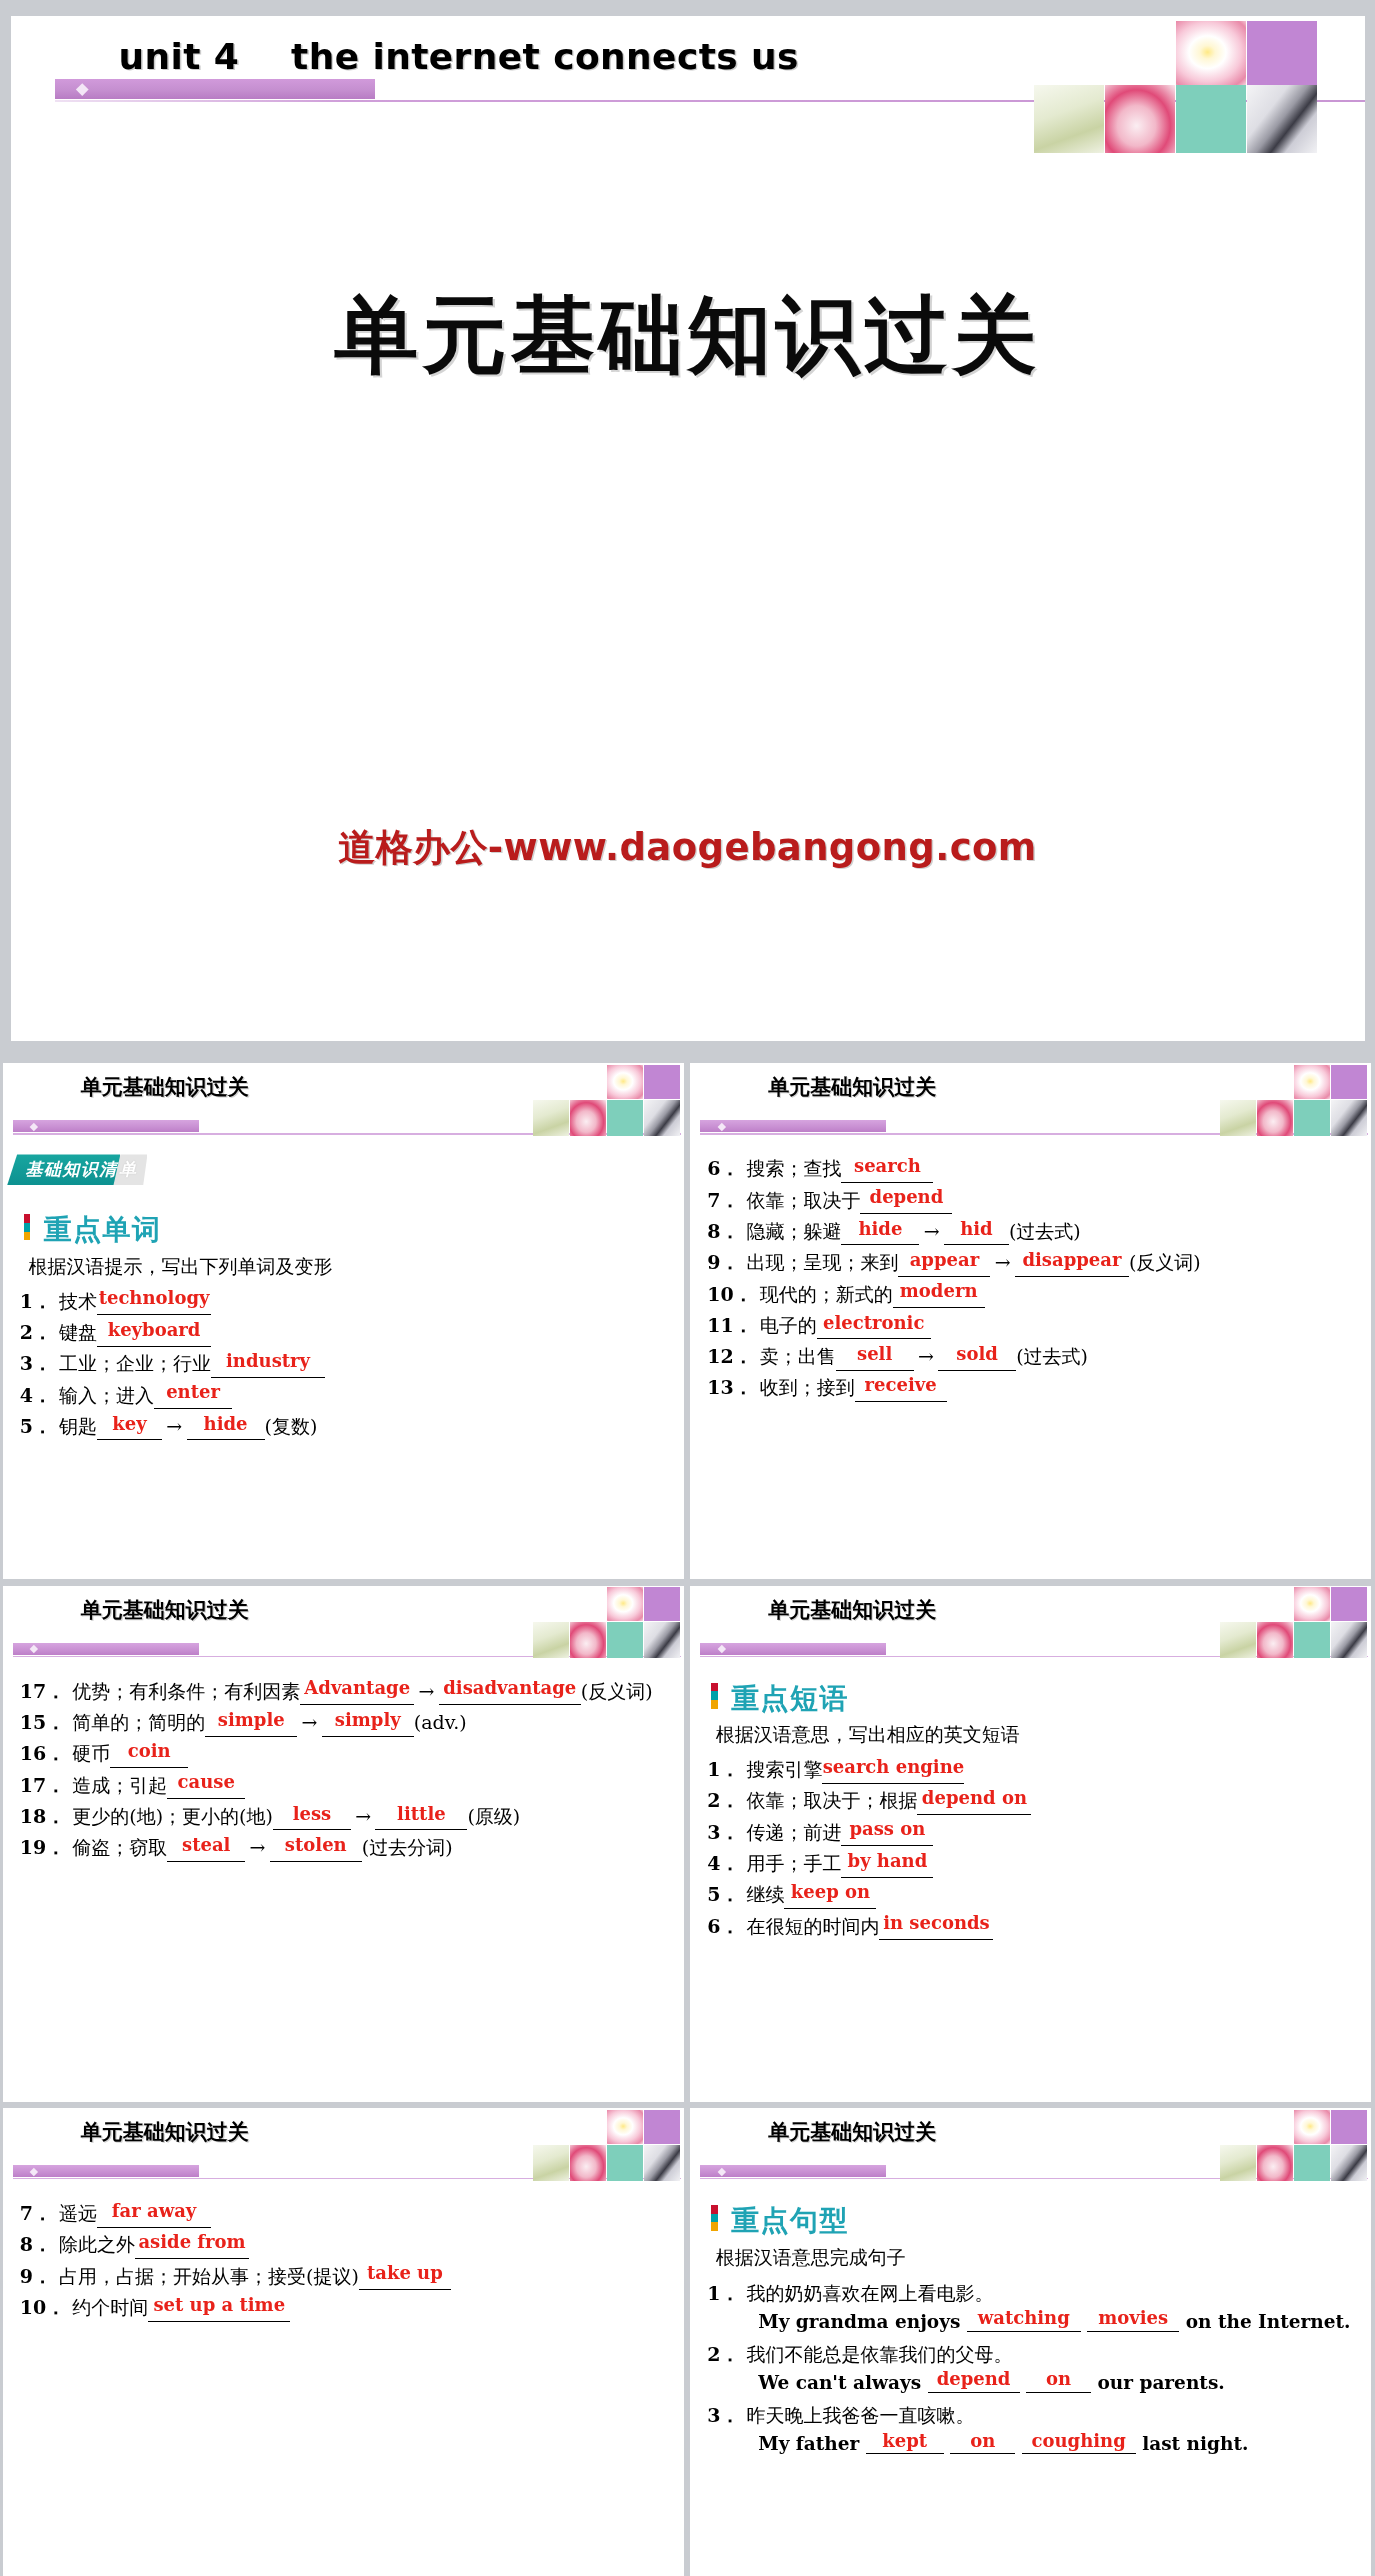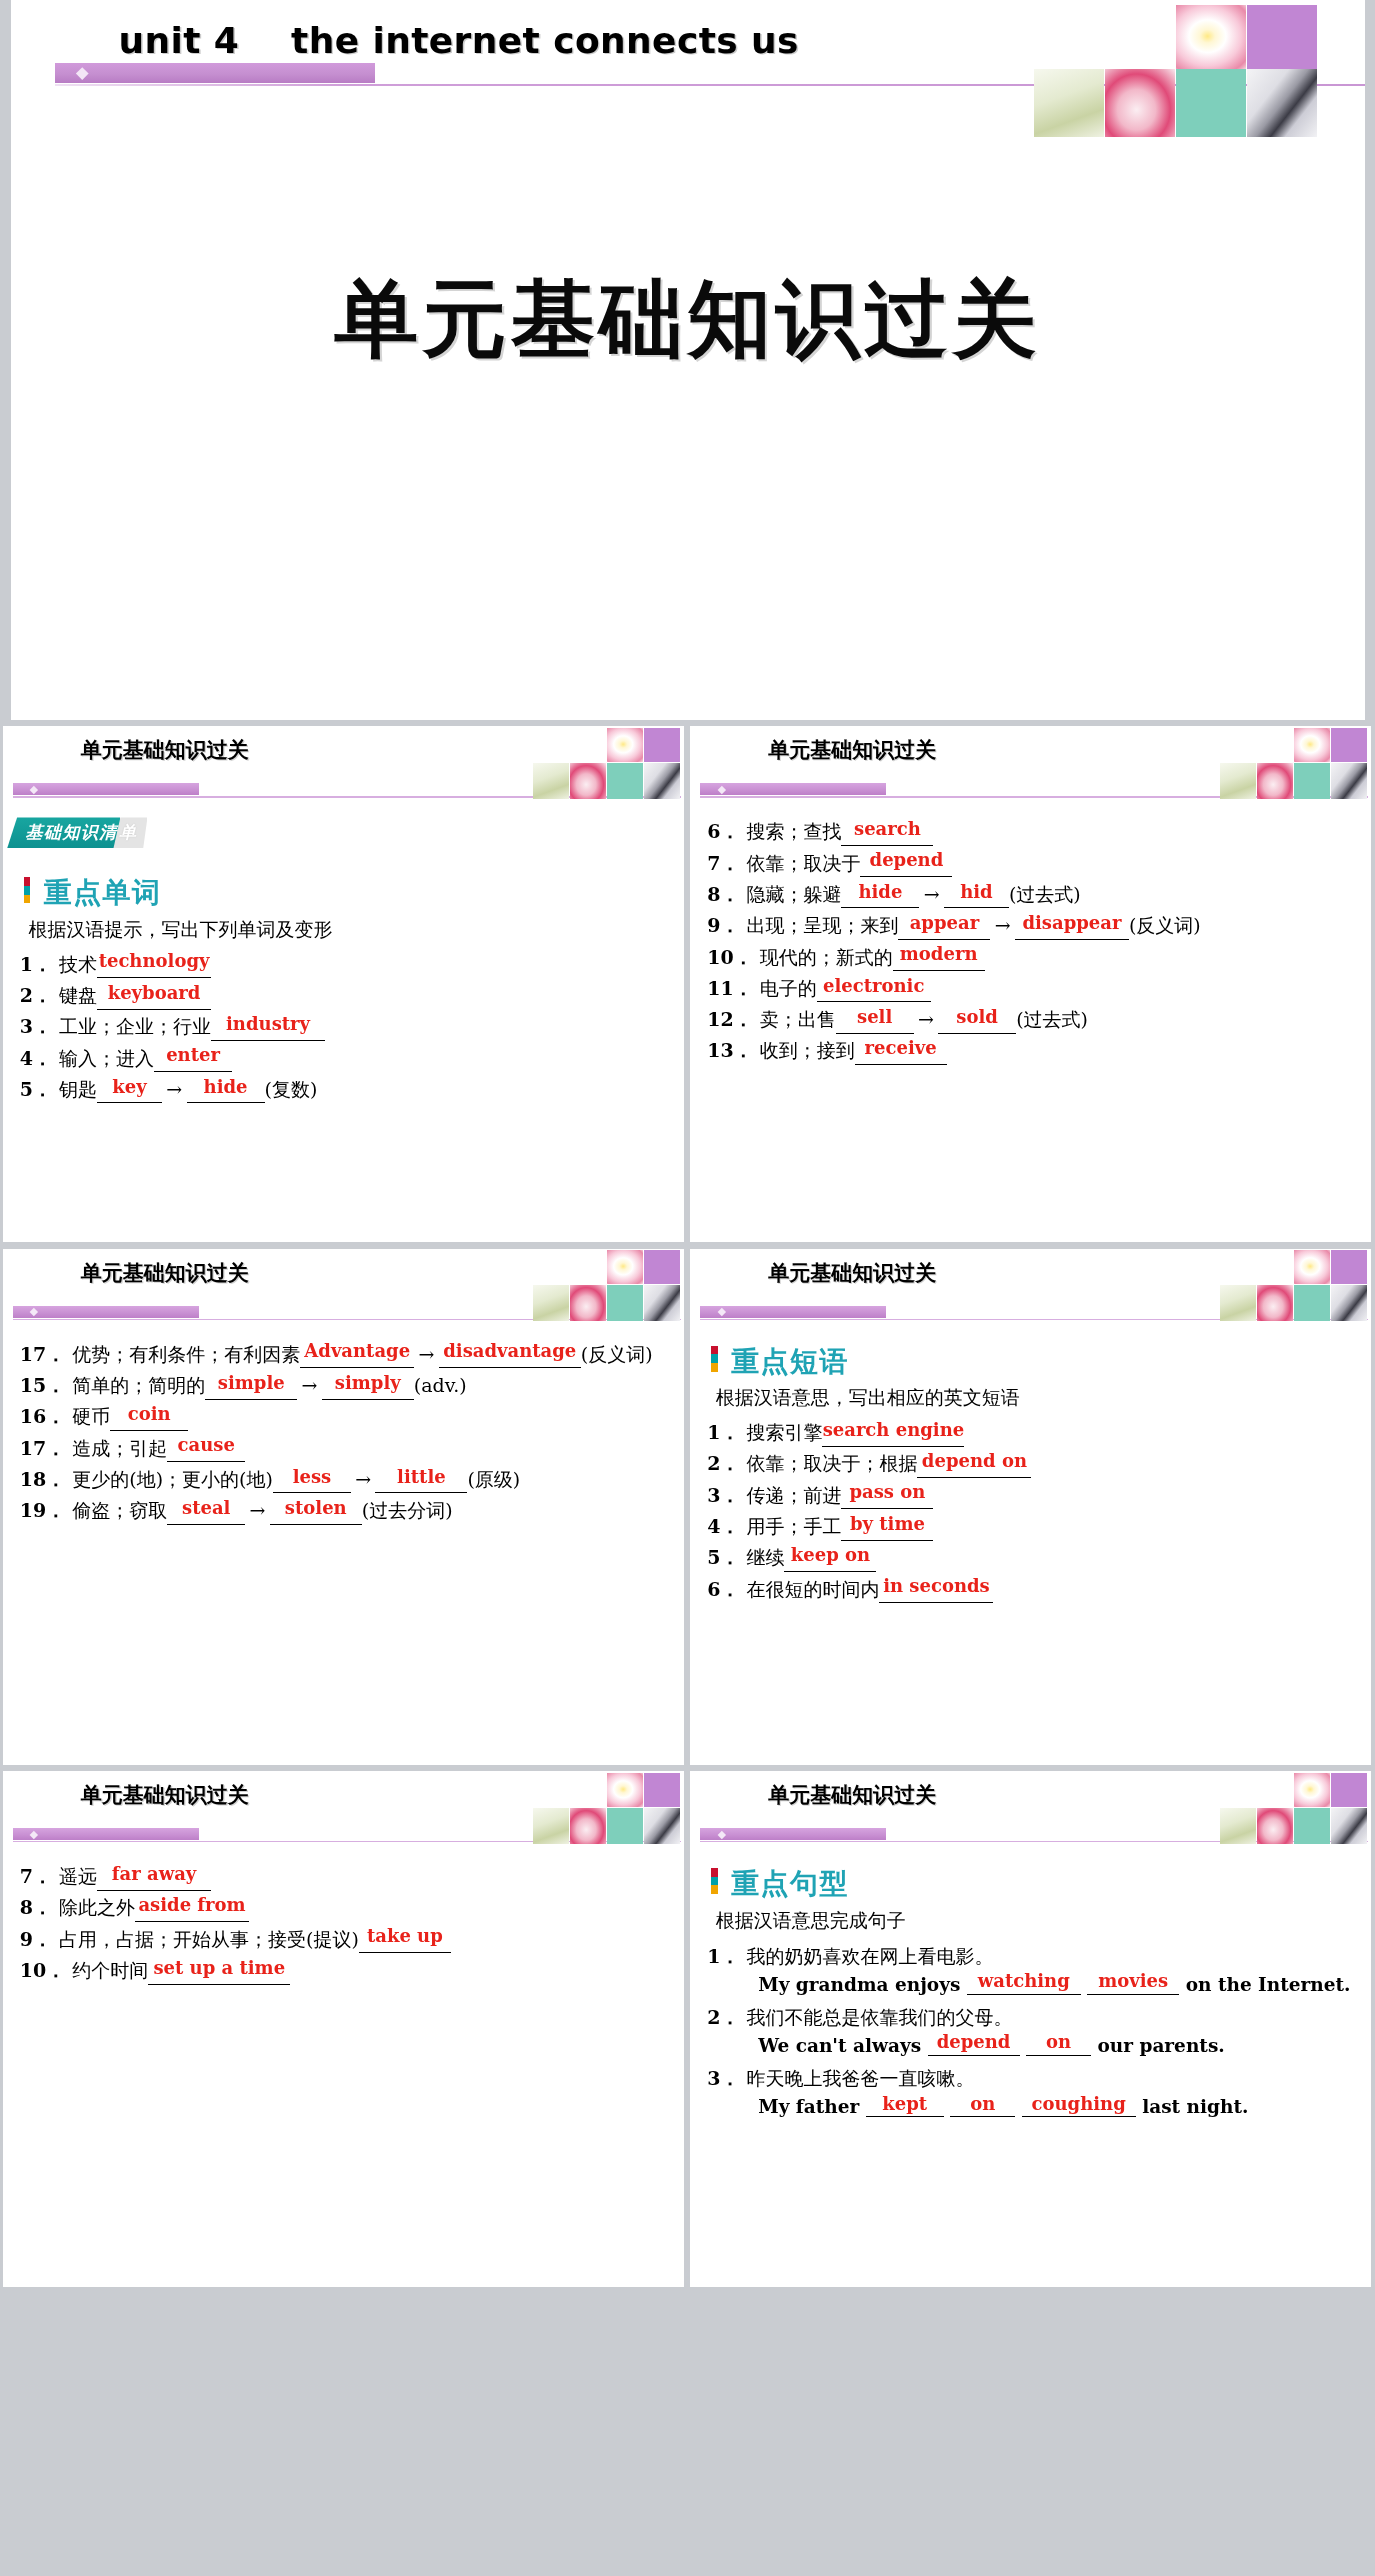--- a/index.html
+++ b/index.html
@@ -13,22 +13,22 @@
   
   .slide {
     background: #ffffff;
     position: relative;
     overflow: hidden;
   }
 
   
   #hero {
     width: 1364px;
-    height: 720px;
-    margin: 0 auto;
+    height: 1025px;
+    margin: 16px auto;
     border-left: 5.7px solid #c9ccd1;
     border-right: 5.7px solid #c9ccd1;
   }
   #hero .hero-inner { position: relative; width: 100%; height: 100%; }
 
   .hero-title {
     position: absolute;
     left: 108px;
     top: 20px;
     font-family: "DejaVu Sans", sans-serif;
@@ -543,21 +543,21 @@
           <span class="num">3．</span>
           <span class="cn">传递；前进</span>
           <span class="blank b-md">
             <span>pass on</span>
           </span>
         </li>
         <li class="item">
           <span class="num">4．</span>
           <span class="cn">用手；手工</span>
           <span class="blank b-md">
-            <span>by time</span>
+            <span>by hand</span>
           </span>
         </li>
         <li class="item">
           <span class="num">5．</span>
           <span class="cn">继续</span>
           <span class="blank b-md">
             <span>keep on</span>
           </span>
         </li>
         <li class="item">

